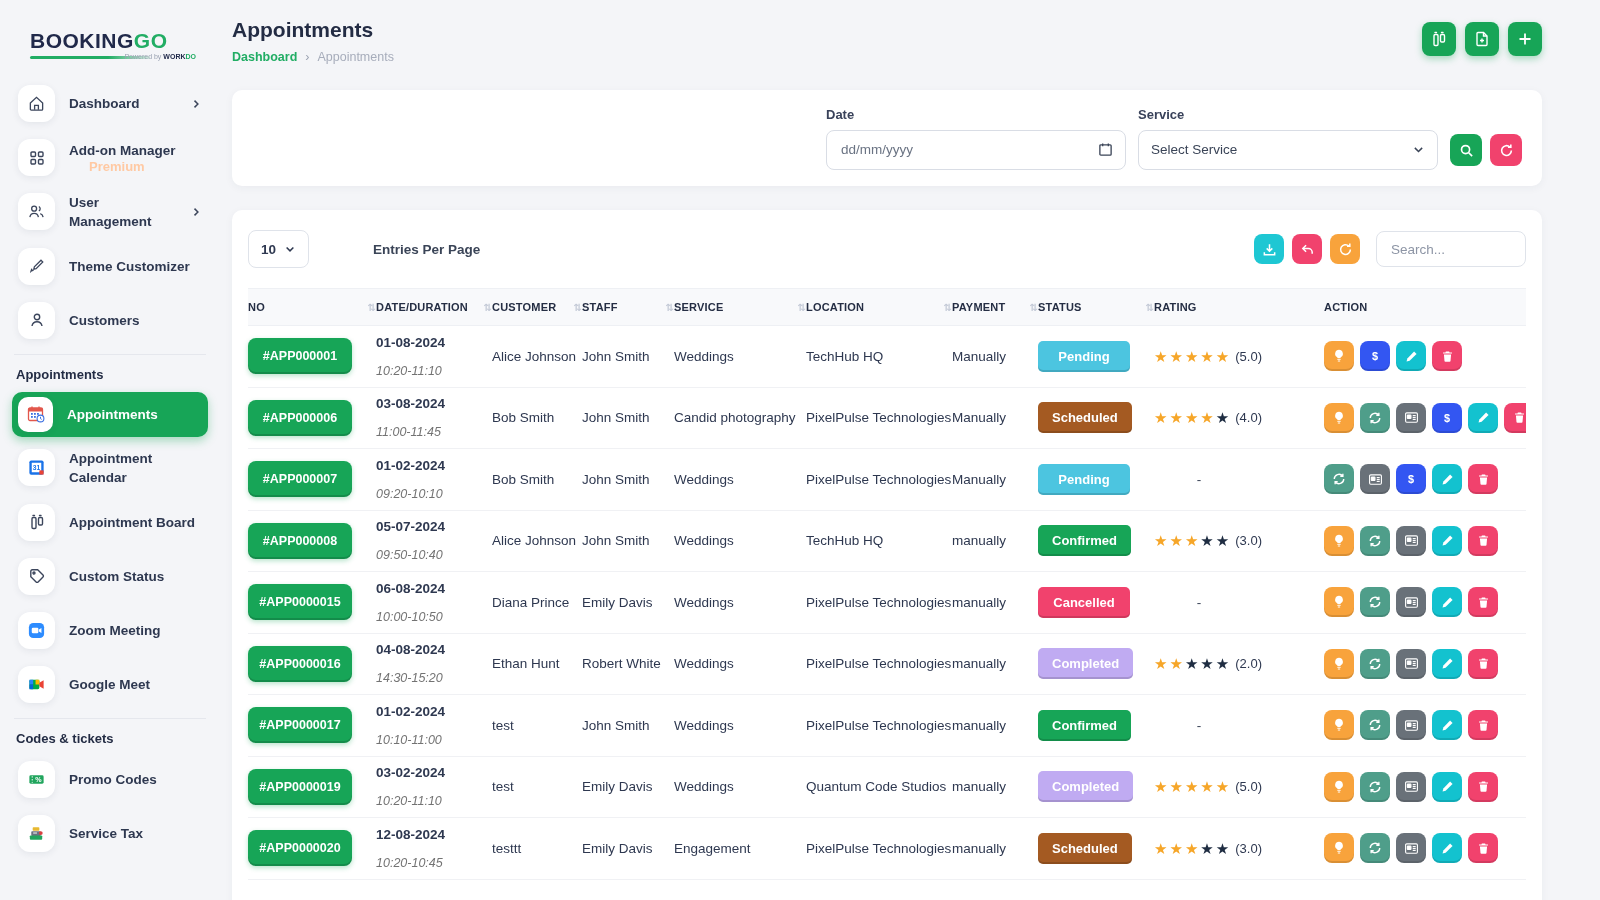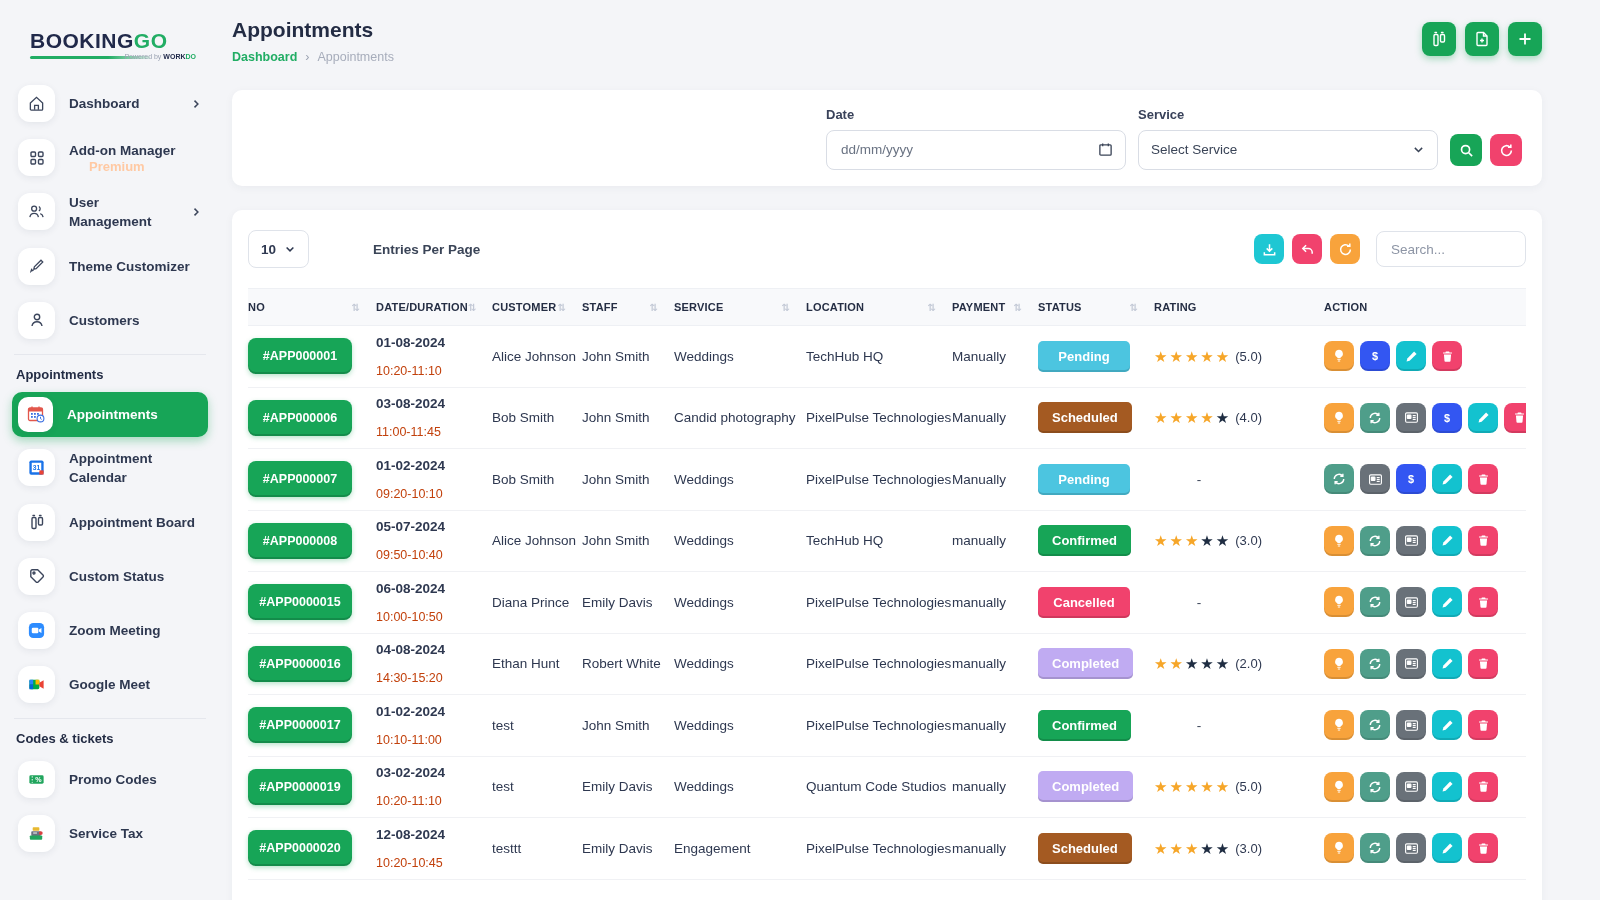--- a/index.html
+++ b/index.html
@@ -58,26 +58,26 @@
   .perpage-label{font-size:13.5px;font-weight:600;color:#3a4457;margin-left:16px;}
   .controls-right{margin-left:auto;display:flex;gap:8px;align-items:center;}
   .tbtn{width:30px;height:30px;border-radius:8px;border:none;color:#fff;display:flex;align-items:center;justify-content:center;cursor:pointer;}
   .search-box{height:36px;width:150px;border:1px solid #dfe3ea;border-radius:8px;padding:0 12px;box-sizing:border-box;display:flex;align-items:center;margin-left:8px;}
   .search-box input{border:none;outline:none;width:100%;font-size:13.5px;color:#3a4457;font-family:inherit;}
   .search-box input::placeholder{color:#8d95a5;}
   .fcontrol input::placeholder{color:#6a7383;}
 
   .grid-row{display:grid;grid-template-columns:128px 116px 90px 92px 132px 146px 86px 116px 170px 1fr;align-items:center;}
   .thead{margin-top:20px;height:36px;background:#f8f9fb;border-top:1px solid #eef0f4;border-bottom:1px solid #eef0f4;}
-  .th{display:flex;align-items:center;justify-content:space-between;padding-right:16px;font-size:11px;font-weight:700;color:#252e44;letter-spacing:.2px;}
+  .th{display:flex;align-items:center;justify-content:space-between;font-size:11px;font-weight:700;color:#252e44;letter-spacing:.2px;}
   .sort-ic{font-size:10px;color:#c3c9d6;}
   .trow{height:60.5px;border-bottom:1px solid #f0f1f4;font-size:13.5px;color:#2e3850;}
   .no-badge{display:inline-block;background:#17a557;color:#fff;font-weight:700;font-size:12.5px;padding:11px 10px;border-radius:8px;min-width:84px;text-align:center;box-shadow:inset 0 -2px rgba(0,0,0,.15),0 2px 5px rgba(23,165,87,.3);}
   .dt1{font-weight:600;color:#2e3850;font-size:13.5px;}
-  .dt2{color:#c2410c;font-size:12.5px;margin-top:14px;}
+  .dt2{color:#737373;font-size:12.5px;margin-top:14px;font-style:italic;}
   .status-badge{display:inline-block;min-width:64px;text-align:center;padding:8px 14px;border-radius:5px;color:#fff;font-size:13px;font-weight:600;box-shadow:inset 0 -2px rgba(0,0,0,.14);}
   .st-pending{background:#4cc5e0;} .st-scheduled{background:#a45a22;} .st-confirmed{background:#17a557;}
   .st-cancelled{background:#f1426d;} .st-completed{background:#c0abf2;}
   .stars{display:flex;align-items:center;gap:2px;}
   .star{font-size:15px;line-height:1;} .star.on{color:#f6a629;} .star.off{color:#1f2d42;}
   .rlabel{font-size:13px;color:#2e3850;margin-left:4px;}
   .rating-dash{color:#3a4457;display:block;text-align:center;width:90px;}
   .actions{display:flex;gap:6px;overflow:hidden;white-space:nowrap;}
   .abtn{width:30px;height:30px;flex:none;border-radius:8px;border:none;color:#fff;display:flex;align-items:center;justify-content:center;cursor:pointer;box-shadow:inset 0 -2px rgba(0,0,0,.12);}
   svg{display:block;}

